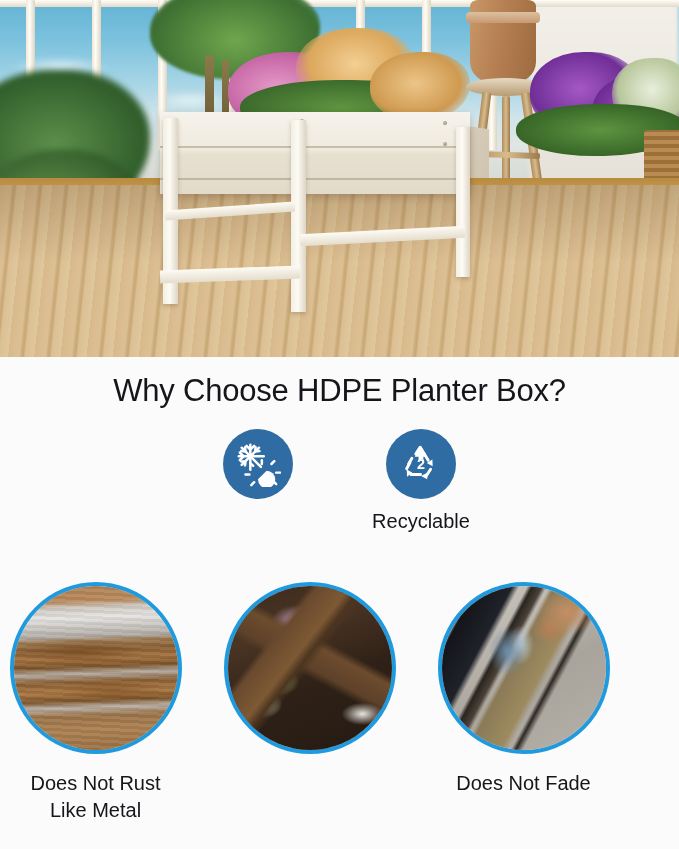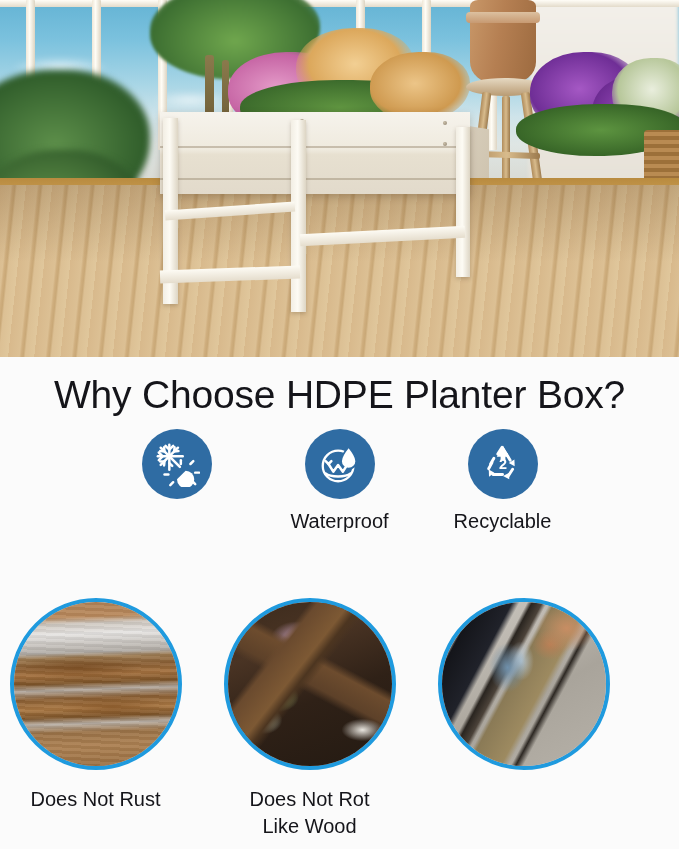--- a/index.html
+++ b/index.html
@@ -157,21 +157,21 @@
     position: absolute;
     left: 0; top: 357px;
     width: 679px; height: 225px;
     background: #fbfbfb;
   }
   .section-title {
     position: absolute;
     left: 0; top: 16px;
     width: 679px;
     text-align: center;
-    font-size: 39px;
+    font-size: 31px;
     font-weight: 500;
     letter-spacing: -0.2px;
     color: #15151a;
     font-family: "Liberation Sans", sans-serif;
   }
   .feature-row {
     position: absolute;
     left: 0; top: 72px;
     width: 679px;
     display: flex;
@@ -203,21 +203,21 @@
 
   
   .proof {
     position: absolute;
     left: 0; top: 582px;
     width: 679px; height: 267px;
     background: #fbfbfb;
   }
   .proof-row {
     position: absolute;
-    left: 0; top: 16px;
+    left: 0; top: 0;
     width: 619px;
     display: flex;
     justify-content: center;
     gap: 23px;
   }
   .proof-item {
     width: 196px;
     display: flex;
     flex-direction: column;
     align-items: center;
@@ -433,37 +433,20 @@
               <line x1="40" y1="42" x2="43" y2="45"></line>
               <line x1="30" y1="46" x2="30" y2="49"></line>
               <line x1="20" y1="43" x2="17" y2="46"></line>
               <line x1="15" y1="35" x2="11" y2="35"></line>
               <line x1="19" y1="26" x2="16" y2="23"></line>
             </g>
           </svg>
         </div>
       </div>
 
-      <div class="feature">
-        <div class="feature-badge">
-          <svg width="46" height="46" viewBox="0 0 48 48">
-            <circle cx="22" cy="26" r="16" fill="none" stroke="#ffffff" stroke-width="2.4"></circle>
-
-            <path d="M33 6 C33 6 41 16 41 21 A8 8 0 0 1 25 21 C25 16 33 6 33 6 Z" fill="#ffffff" stroke="#2f6ca3" stroke-width="2"></path>
-
-            <g stroke="#ffffff" stroke-width="2.6" stroke-linecap="round" stroke-linejoin="round" fill="none">
-              <path d="M12 24 L17 32 L22 25 L27 32 L32 24"></path>
-              <path d="M12 24 L9 21 M12 24 L15 21"></path>
-              <path d="M32 24 L29 21 M32 24 L35 21"></path>
-              <path d="M9 34 C14 38 30 38 35 34"></path>
-            </g>
-          </svg>
-        </div>
-        <div class="feature-label">Waterproof</div>
-      </div>
 
 
       <div class="feature">
         <div class="feature-badge">
           <svg width="46" height="46" viewBox="0 0 48 48">
             <g fill="#ffffff">
 
               <path d="M24 5 L30.5 16.5 L26.5 16.5 L26.5 20 L21.5 20 L21.5 16.5 L17.5 16.5 Z" transform="rotate(0 24 24)"></path>
               <path d="M18 11 L13 20 L17.5 20 L17.5 16.5 Z" opacity="0"></path>
             </g>
@@ -493,37 +476,35 @@
 
   <div class="proof">
     <div class="proof-row">
 
       <div class="proof-item">
         <div class="proof-circle">
           <div class="proof-photo rust-photo"></div>
         </div>
         <div class="proof-caption">
           <div>Does Not Rust</div>
+          <div>Like Metal</div>
         </div>
       </div>
 
       <div class="proof-item">
         <div class="proof-circle">
           <div class="proof-photo wood-photo"></div>
         </div>
-        <div class="proof-caption">
-          <div>Does Not Rot</div>
-          <div>Like Wood</div>
-        </div>
       </div>
 
       <div class="proof-item">
         <div class="proof-circle">
           <div class="proof-photo paint-photo"></div>
         </div>
         <div class="proof-caption">
+          <div>Does Not Fade</div>
         </div>
       </div>
 
     </div>
   </div>
 
 </div>
 
 </body></html>

